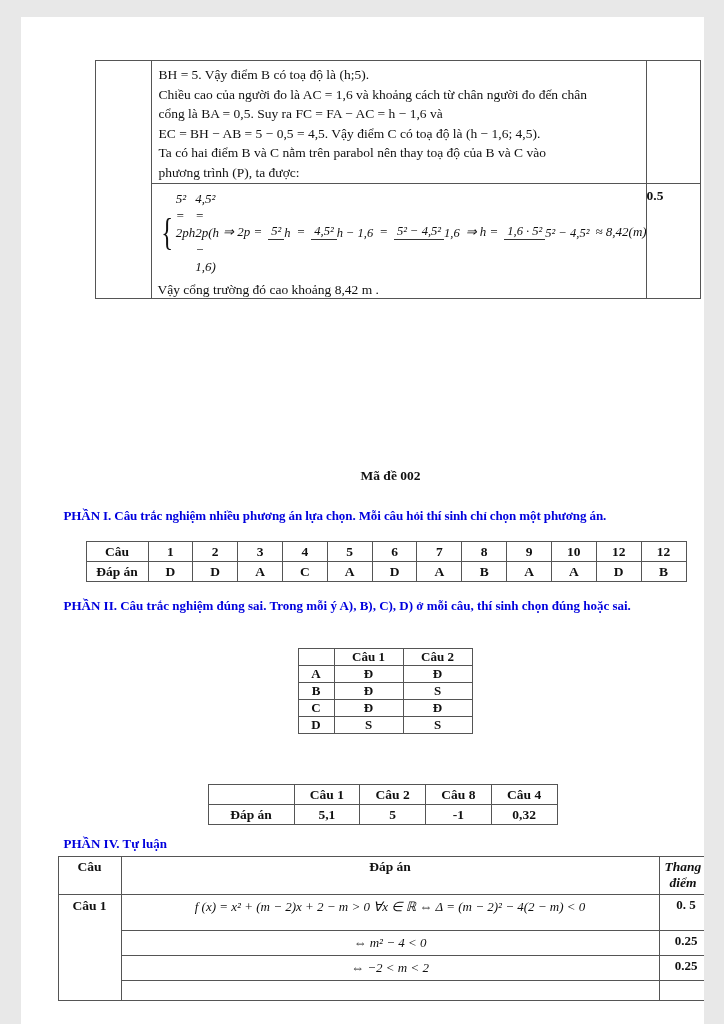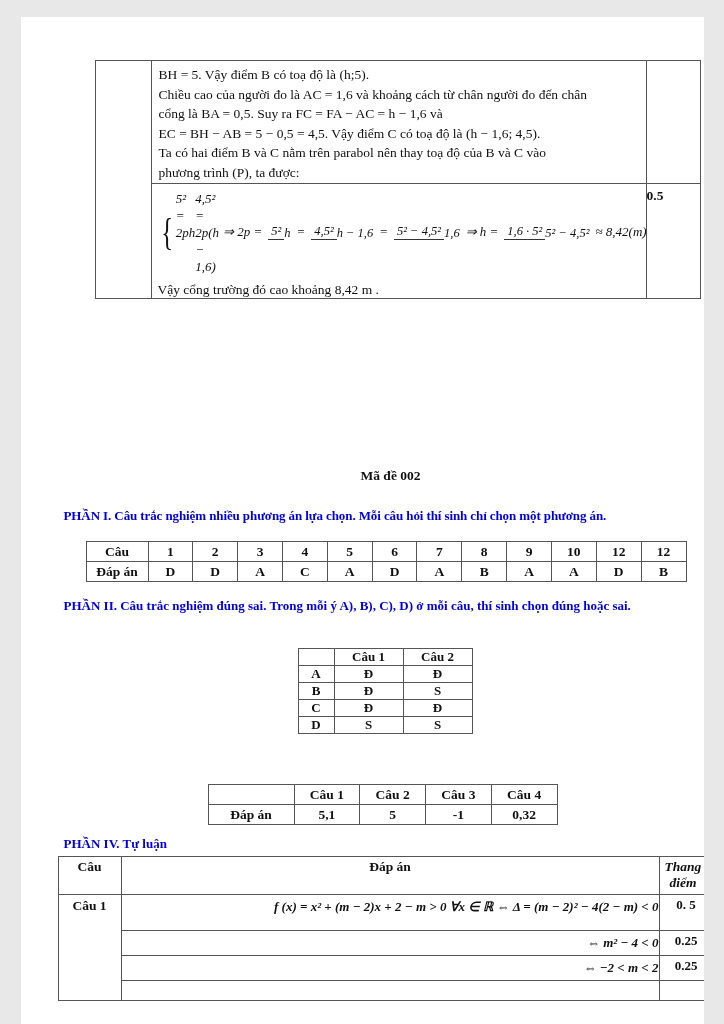--- a/index.html
+++ b/index.html
@@ -53,21 +53,21 @@
   .p3-table { position:absolute; left:187px; top:767px; width:350px; font-weight:bold; font-size:13.5px; }
   .p3-table td { height:19px; text-align:center; vertical-align:middle; }
   .p3-table .lbl { width:85px; }
 
   
   .p4-table { position:absolute; left:37px; top:839px; width:650px; font-size:13px; }
   .p4-table .hdr td { height:35px; text-align:center; vertical-align:top; font-weight:bold; font-size:13.5px; line-height:16px; padding-top:2px; }
   .p4-table .ccau { width:62px; }
   .p4-table .cthang { width:47px;font-style:italic; }
   .p4-table .qlabel { font-weight:bold; text-align:center; vertical-align:top; padding-top:3px; font-size:13.5px; }
-  .p4-table .eq { text-align:right; font-style:italic; vertical-align:top; padding-top:4px;font-weight:bold; }
+  .p4-table .eq { text-align:center; font-style:italic; vertical-align:top; padding-top:4px; }
   .p4-table .sc { text-align:center; font-weight:bold; vertical-align:top; padding-top:2px;padding-left:6px; }
   .r1 td { height:31px; }
   .r2 td, .r3 td { height:20px; }
   .r4 td { height:15px; }
 </style>
 </head>
 <body>
 
 <div class="page">
 
@@ -192,21 +192,21 @@
     </tr>
   </tbody>
     </table>
 
   <table class="p3-table">
     <tbody>
         <tr>
       <td class="lbl"></td>
       <td>Câu 1</td>
       <td>Câu 2</td>
-      <td>Câu 3</td>
+      <td>Câu 8</td>
       <td>Câu 4</td>
     </tr>
     <tr>
       <td class="lbl">Đáp án</td>
       <td>5,1</td>
       <td>5</td>
       <td>-1</td>
       <td>0,32</td>
     </tr>
   </tbody>

